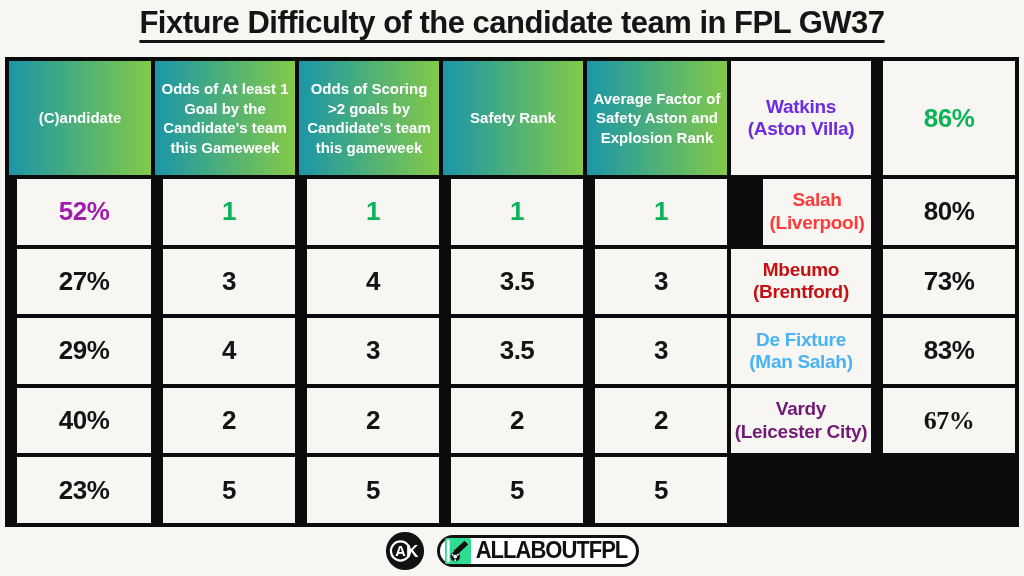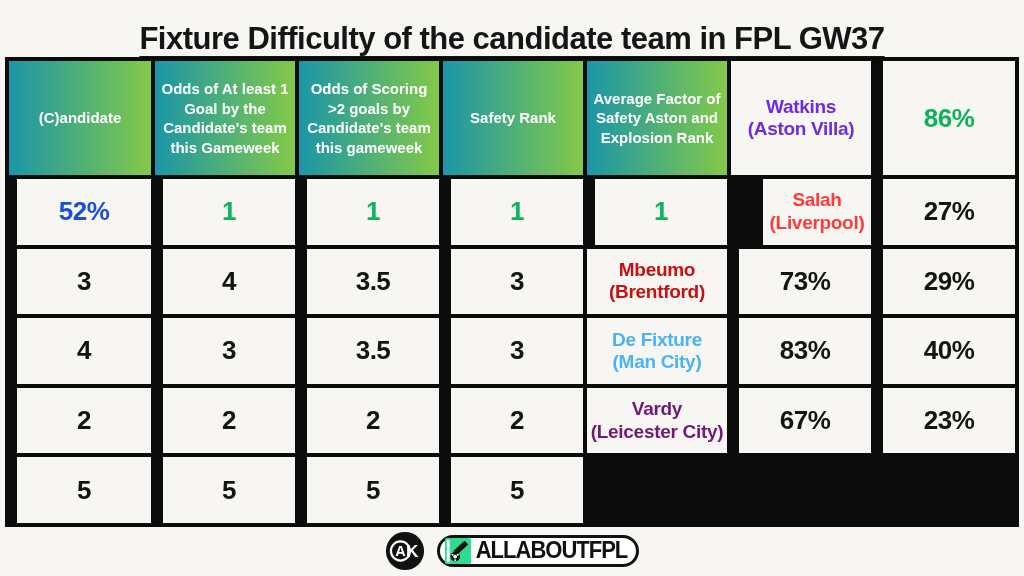--- a/index.html
+++ b/index.html
@@ -8,21 +8,20 @@
     background:#f7f6f2;
     font-family:"Liberation Sans", sans-serif;
     position:relative; overflow:hidden;
     color:#141414;
   }
   .title {
     position:absolute; top:5px; left:0; right:0;
     text-align:center;
     font-size:31px; font-weight:700; letter-spacing:-0.5px;
     color:#151515;
-    margin-top:16px;
   }
   .title .u {
     text-decoration:underline;
     text-decoration-thickness:3px;
     text-underline-offset:7px;
   }
   .grid {
     position:absolute; left:5px; top:57px;
     width:1014px; height:470px;
     display:grid;
@@ -80,63 +79,64 @@
   <div class="th">Odds of At least 1 Goal by the Candidate's team this Gameweek</div>
   <div class="th">Odds of Scoring &gt;2 goals by Candidate's team this gameweek</div>
   <div class="th">Safety Rank</div>
   <div class="th">Average Factor of Safety Aston and Explosion Rank</div>
 
   <div class="td name" style="color: rgb(109, 44, 224);">
     <span>Watkins</span>
     <span class="team">(Aston Villa)</span>
   </div>
   <div class="td val" style="color: rgb(13, 178, 89);">86%</div>
-  <div class="td val" style="color: #1d4ed8; text-align: center;">52%</div>
+  <div class="td val" style="color: #a21caf; text-align: center;">52%</div>
   <div class="td val" style="color: rgb(13, 178, 89);">1</div>
   <div class="td val" style="color: rgb(13, 178, 89);">1</div>
   <div class="td val" style="color: rgb(13, 178, 89);">1</div>
   <div class="td val" style="color: rgb(13, 178, 89);">1</div>
 
   <div class="td name" style="color: rgb(252, 59, 59); margin-left: 32px;">
     <span>Salah</span>
     <span class="team">(Liverpool)</span>
   </div>
+  <div class="td val" style="color: rgb(20, 20, 20);">80%</div>
   <div class="td val" style="color: rgb(20, 20, 20);">27%</div>
   <div class="td val" style="color: rgb(20, 20, 20);">3</div>
   <div class="td val" style="color: rgb(20, 20, 20);">4</div>
   <div class="td val" style="color: rgb(20, 20, 20);">3.5</div>
   <div class="td val" style="color: rgb(20, 20, 20);">3</div>
 
   <div class="td name" style="color: rgb(197, 17, 17);">
     <span>Mbeumo</span>
     <span class="team">(Brentford)</span>
   </div>
   <div class="td val" style="color: rgb(20, 20, 20);">73%</div>
   <div class="td val" style="color: rgb(20, 20, 20);">29%</div>
   <div class="td val" style="color: rgb(20, 20, 20);">4</div>
   <div class="td val" style="color: rgb(20, 20, 20);">3</div>
   <div class="td val" style="color: rgb(20, 20, 20);">3.5</div>
   <div class="td val" style="color: rgb(20, 20, 20);">3</div>
 
   <div class="td name" style="color: rgb(73, 179, 243);">
     <span>De Fixture</span>
-    <span class="team">(Man City)</span>
+    <span class="team">(Man Salah)</span>
   </div>
   <div class="td val" style="color: rgb(20, 20, 20);">83%</div>
   <div class="td val" style="color: rgb(20, 20, 20);">40%</div>
   <div class="td val" style="color: rgb(20, 20, 20);">2</div>
   <div class="td val" style="color: rgb(20, 20, 20);">2</div>
   <div class="td val" style="color: rgb(20, 20, 20);">2</div>
   <div class="td val" style="color: rgb(20, 20, 20);">2</div>
 
   <div class="td name" style="color: #701a75;">
     <span>Vardy</span>
     <span class="team">(Leicester City)</span>
   </div>
-  <div class="td val" style="color: rgb(20, 20, 20);">67%</div>
+  <div class="td val" style="color: rgb(20, 20, 20); font-family: Liberation Serif, serif;">67%</div>
   <div class="td val" style="color: rgb(20, 20, 20);">23%</div>
   <div class="td val" style="color: rgb(20, 20, 20);">5</div>
   <div class="td val" style="color: rgb(20, 20, 20);">5</div>
   <div class="td val" style="color: rgb(20, 20, 20);">5</div>
   <div class="td val" style="color: rgb(20, 20, 20);">5</div>
 </div>
 
 <div class="footer">
   <span style="display:inline-flex;">
     <svg width="40" height="40" viewBox="0 0 44 44">

